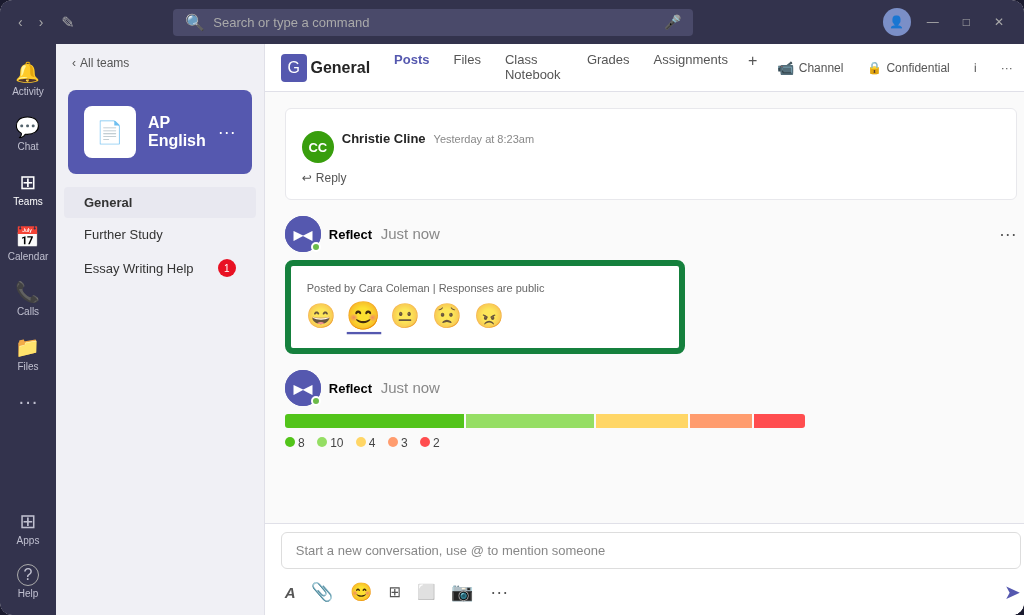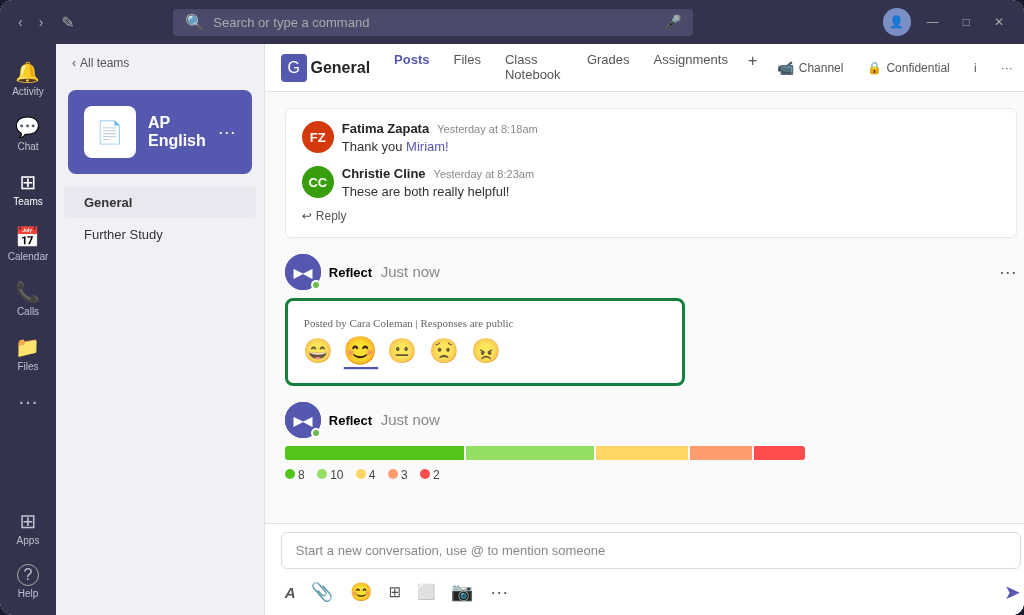--- a/index.html
+++ b/index.html
@@ -72,21 +72,21 @@
     .message-text { font-size: 13px; color: #333; line-height: 1.4; }
     .message-link { color: #5558af; text-decoration: none; }
     .reply-btn { display: flex; align-items: center; gap: 4px; font-size: 12px; color: #555; cursor: pointer; margin-top: 6px; padding: 2px 0; }
     .reflect-header { display: flex; align-items: center; gap: 8px; margin-bottom: 8px; }
     .reflect-avatar { width: 36px; height: 36px; border-radius: 50%; background: #5558af; display: flex; align-items: center; justify-content: center; font-size: 13px; color: white; font-weight: 600; position: relative; }
     .reflect-avatar-dot { position: absolute; bottom: 0; right: 0; width: 10px; height: 10px; background: #6cbb4a; border-radius: 50%; border: 2px solid white; }
     .reflect-name { font-size: 13px; font-weight: 600; }
     .reflect-time { font-size: 15px; color: #888; }
     .reflect-more { margin-left: auto; color: #555; cursor: pointer; font-size: 18px; }
 
-    .reflect-card { background: white; border: 3px solid #15803d; border-radius: 8px; padding: 16px; max-width: 400px; font-family: Liberation Serif, serif; }
+    .reflect-card { background: white; border: 6px solid #15803d; border-radius: 8px; padding: 16px; max-width: 400px; }
     .reflect-card-meta { font-size: 11px; color: #666; margin-bottom: 8px; }
     .reflect-question { font-size: 18px; font-weight: 600; color: #242424; margin-bottom: 12px; }
     .emoji-row { display: flex; gap: 12px; }
     .emoji-btn { font-size: 24px; cursor: pointer; opacity: 0.8; transition: transform 0.1s; }
     .emoji-btn.selected { transform: scale(1.15); opacity: 1; border-bottom: 2px solid #5558af; }
 
     
     .reflect-results { display: flex; flex-direction: column; gap: 8px; max-width: 520px; }
     .results-bar { display: flex; height: 14px; border-radius: 3px; overflow: hidden; gap: 2px; }
     .bar-segment { height: 100%; }
@@ -175,20 +175,24 @@
               <rect width="36" height="36" rx="6" fill="white"></rect>
               <text x="18" y="26" font-size="22" text-anchor="middle">📄</text>
             </svg>
         </div>
         <span class="team-name">AP English</span>
         <span class="team-more">···</span>
       </div>
       <div class="channel-list">
         <div class="channel-item active">General</div>
         <div class="channel-item">Further Study</div>
+        <div class="channel-item has-badge">
+          <span>Essay Writing Help</span>
+          <span class="channel-badge">1</span>
+        </div>
       </div>
     </div>
 
     <div class="main-content">
 
       <div class="channel-header">
         <div class="channel-icon" style="font-size:16px;">G</div>
         <span class="channel-name">General</span>
         <div class="channel-tabs">
           <div class="channel-tab active">Posts</div>
@@ -209,41 +213,28 @@
           </div>
           <span class="header-btn">ℹ</span>
           <span class="header-btn">···</span>
         </div>
       </div>
 
       <div class="chat-area">
 
         <div style="background:white;border-radius:6px;padding:12px 16px;border:1px solid #e8e8ec;">
 
-          <div class="message-group">
-            <div class="message-avatar" style="background:#d4380d;">FZ</div>
-            <div class="message-content">
-              <div class="message-header">
-                <span class="message-author">Fatima Zapata</span>
-                <span class="message-time">Yesterday at 8:18am</span>
-              </div>
-              <div class="message-text">
-                <span>Thank you </span><a class="message-link" href="#">Miriam!</a>
-              </div>
-            </div>
-          </div>
 
           <div class="message-group" style="margin-top:10px;">
             <div class="message-avatar" style="background:#389e0d;">CC</div>
             <div class="message-content">
               <div class="message-header">
                 <span class="message-author">Christie Cline</span>
                 <span class="message-time">Yesterday at 8:23am</span>
               </div>
-              <div class="message-text">These are both really helpful!</div>
             </div>
           </div>
 
           <div class="reply-btn">
             <span>↩</span>
             <span>Reply</span>
           </div>
         </div>
 
         <div>

